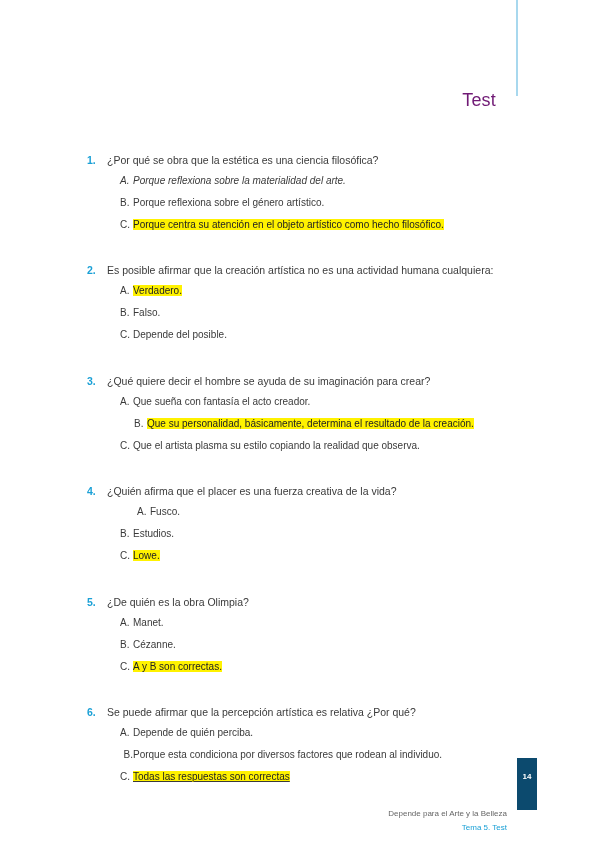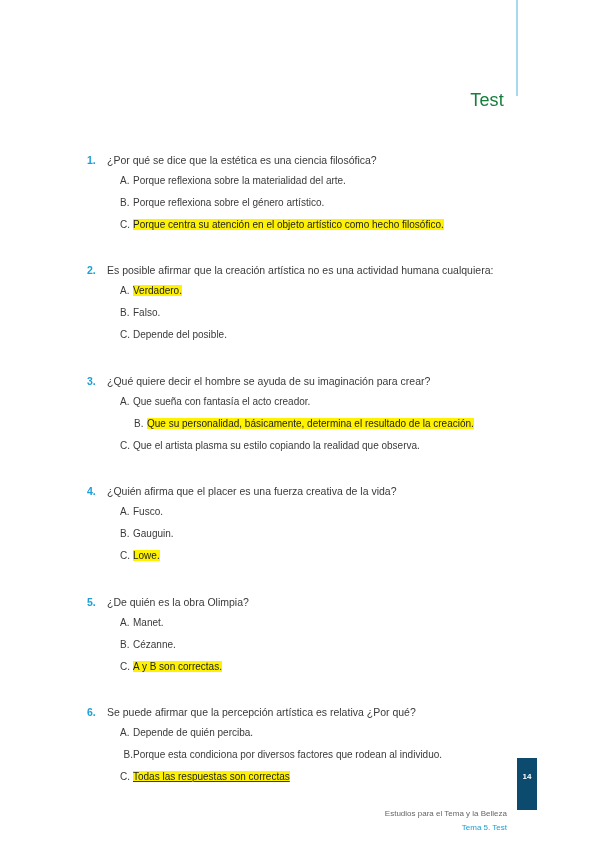--- a/index.html
+++ b/index.html
@@ -1,19 +1,19 @@
 <!DOCTYPE html>
 <html><head>
   <meta charset="utf-8">
   <style>
     html, body { margin: 0; padding: 0; background: #ffffff; }
     body { width: 600px; height: 848px; position: relative; overflow: hidden;
            font-family: "Liberation Sans", "DejaVu Sans", sans-serif; color: #3a3a3a; }
     .vline { position: absolute; left: 516px; top: 0; width: 2px; height: 96px; background: #a8d8ee; }
-    .title { position: absolute; right: 96px; top: 90px; font-size: 18px; color: #15803d; letter-spacing: 0.2px; }
+    .title { position: absolute; right: 104px; top: 90px; font-size: 18px; color: #701a75; letter-spacing: 0.2px; }
     .question { position: absolute; left: 0; width: 600px; }
     .q-line { position: absolute; top: 0; left: 0; height: 16px; font-size: 10.5px; line-height: 16px; white-space: nowrap; }
     .q-num { position: absolute; left: 87px; color: #1aa0d6; font-weight: bold; }
     .q-text { position: absolute; left: 107px; color: #3a3a3a; }
     .opt { position: absolute; left: 120px; height: 16px; font-size: 10px; line-height: 16px; white-space: nowrap; color: #3a3a3a; }
     .opt-letter { display: inline-block; width: 13px; }
     .opt-text.hl { background: #fff200; color: #222; }
     .footer-text { position: absolute; right: 93px; text-align: right; white-space: nowrap; }
     .footer-book { top: 809px; font-size: 8px; color: #666; }
     .footer-topic { top: 823px; font-size: 8px; color: #1aa0d6; }
@@ -23,23 +23,23 @@
 </head>
 <body>
 
 <div class="vline"></div>
 <div class="title">Test</div>
 
 <div id="questions">
     <div class="question" style="top: 152px;">
       <div class="q-line">
         <span class="q-num">1.</span>
-        <span class="q-text">¿Por qué se dice que la estética es una ciencia filosófica?</span>
+        <span class="q-text">¿Por qué se obra que la estética es una ciencia filosófica?</span>
       </div>
-      <div class="opt" style="top: 21px;"><span class="opt-letter">A.</span><span class="opt-text">Porque reflexiona sobre la materialidad del arte.</span></div>
+      <div class="opt" style="top: 21px; font-style: italic;"><span class="opt-letter">A.</span><span class="opt-text">Porque reflexiona sobre la materialidad del arte.</span></div>
       <div class="opt" style="top: 43px;"><span class="opt-letter">B.</span><span class="opt-text">Porque reflexiona sobre el género artístico.</span></div>
       <div class="opt" style="top: 65px;"><span class="opt-letter">C.</span><span class="opt-text hl">Porque centra su atención en el objeto artístico como hecho filosófico.</span></div>
     </div>
     <div class="question" style="top: 262px;">
       <div class="q-line">
         <span class="q-num">2.</span>
         <span class="q-text">Es posible afirmar que la creación artística no es una actividad humana cualquiera:</span>
       </div>
       <div class="opt" style="top: 21px;"><span class="opt-letter">A.</span><span class="opt-text hl">Verdadero.</span></div>
       <div class="opt" style="top: 43px;"><span class="opt-letter">B.</span><span class="opt-text">Falso.</span></div>
@@ -52,22 +52,22 @@
       </div>
       <div class="opt" style="top: 21px;"><span class="opt-letter">A.</span><span class="opt-text">Que sueña con fantasía el acto creador.</span></div>
       <div class="opt" style="top: 43px; padding-left: 14px;"><span class="opt-letter">B.</span><span class="opt-text hl">Que su personalidad, básicamente, determina el resultado de la creación.</span></div>
       <div class="opt" style="top: 65px;"><span class="opt-letter">C.</span><span class="opt-text">Que el artista plasma su estilo copiando la realidad que observa.</span></div>
     </div>
     <div class="question" style="top: 483px;">
       <div class="q-line">
         <span class="q-num">4.</span>
         <span class="q-text">¿Quién afirma que el placer es una fuerza creativa de la vida?</span>
       </div>
-      <div class="opt" style="top: 21px;"><span class="opt-letter">A.</span><span class="opt-text">Fusco.</span></div>
-      <div class="opt" style="top: 43px;"><span class="opt-letter">B.</span><span class="opt-text">Gauguin.</span></div>
+      <div class="opt" style="top: 21px; margin-left: 17px;"><span class="opt-letter">A.</span><span class="opt-text">Fusco.</span></div>
+      <div class="opt" style="top: 43px;"><span class="opt-letter">B.</span><span class="opt-text">Estudios.</span></div>
       <div class="opt" style="top: 65px;"><span class="opt-letter">C.</span><span class="opt-text hl">Lowe.</span></div>
     </div>
     <div class="question" style="top: 594px;">
       <div class="q-line">
         <span class="q-num">5.</span>
         <span class="q-text">¿De quién es la obra Olimpia?</span>
       </div>
       <div class="opt" style="top: 21px;"><span class="opt-letter">A.</span><span class="opt-text">Manet.</span></div>
       <div class="opt" style="top: 43px;"><span class="opt-letter">B.</span><span class="opt-text">Cézanne.</span></div>
       <div class="opt" style="top: 65px;"><span class="opt-letter">C.</span><span class="opt-text hl">A y B son correctas.</span></div>
@@ -76,17 +76,17 @@
       <div class="q-line">
         <span class="q-num">6.</span>
         <span class="q-text">Se puede afirmar que la percepción artística es relativa ¿Por qué?</span>
       </div>
       <div class="opt" style="top: 21px;"><span class="opt-letter">A.</span><span class="opt-text">Depende de quién perciba.</span></div>
       <div class="opt" style="top: 43px; text-align: right;"><span class="opt-letter">B.</span><span class="opt-text">Porque esta condiciona por diversos factores que rodean al individuo.</span></div>
       <div class="opt" style="top: 65px; text-decoration: underline;"><span class="opt-letter">C.</span><span class="opt-text hl">Todas las respuestas son correctas</span></div>
     </div>
   </div>
 
-<div class="footer-text footer-book">Estudios para el Tema y la Belleza</div>
+<div class="footer-text footer-book">Depende para el Arte y la Belleza</div>
 <div class="footer-text footer-topic">Tema 5. Test</div>
 <div class="page-box">
   <div class="page-num">14</div>
 </div>
 
 </body></html>

